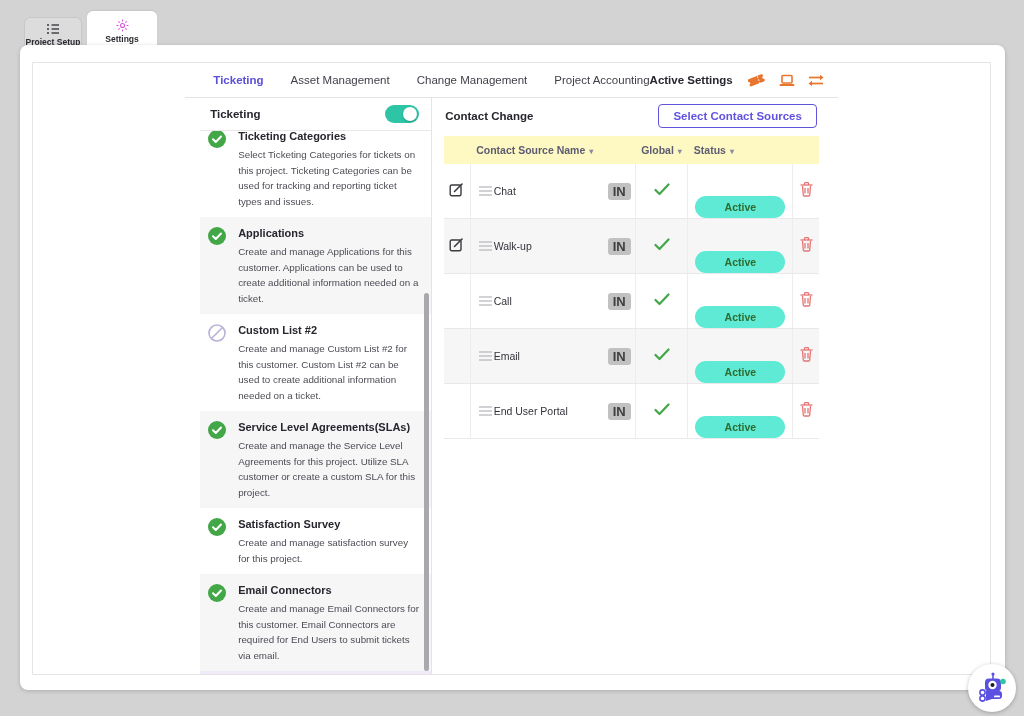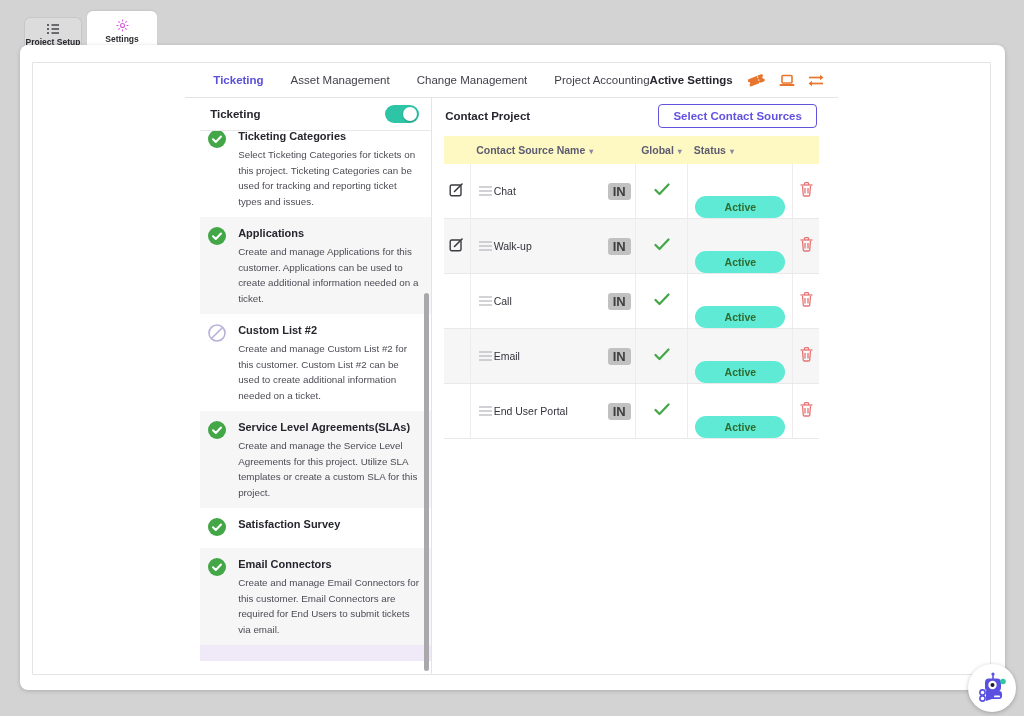--- a/index.html
+++ b/index.html
@@ -224,33 +224,34 @@
 
           <div class="side-item">
             <span class="side-icon">
               <svg width="18" height="18" viewBox="0 0 18 18">
                   <circle cx="9" cy="9" r="9" fill="#43a647"></circle>
                   <polyline points="5,9.2 7.8,12 13,6.5" fill="none" stroke="#fff" stroke-width="2" stroke-linecap="round" stroke-linejoin="round"></polyline>
                 </svg>
             </span>
             <span class="side-text">
               <div class="side-title">Service Level Agreements(SLAs)</div>
-              <div class="side-desc">Create and manage the Service Level Agreements for this project. Utilize SLA templates or create a custom SLA for this project.</div>
+              <div class="side-desc">Create and manage the Service Level Agreements for this project. Utilize SLA customer or create a custom SLA for this project.</div>
             </span>
           </div>
 
           <div class="side-item">
             <span class="side-icon">
               <svg width="18" height="18" viewBox="0 0 18 18">
                   <circle cx="9" cy="9" r="9" fill="#43a647"></circle>
                   <polyline points="5,9.2 7.8,12 13,6.5" fill="none" stroke="#fff" stroke-width="2" stroke-linecap="round" stroke-linejoin="round"></polyline>
                 </svg>
             </span>
             <span class="side-text">
               <div class="side-title">Satisfaction Survey</div>
+              <div class="side-desc">Create and manage satisfaction survey for this project.</div>
             </span>
           </div>
 
           <div class="side-item">
             <span class="side-icon">
               <svg width="18" height="18" viewBox="0 0 18 18">
                   <circle cx="9" cy="9" r="9" fill="#43a647"></circle>
                   <polyline points="5,9.2 7.8,12 13,6.5" fill="none" stroke="#fff" stroke-width="2" stroke-linecap="round" stroke-linejoin="round"></polyline>
                 </svg>
             </span>
@@ -264,21 +265,21 @@
             
             
           </div>
 
         </div>
         <div class="sidebar-scrollbar"></div>
       </div>
 
       <div class="main">
         <div class="main-header">
-          <span class="main-title">Contact Project</span>
+          <span class="main-title">Contact Change</span>
           <button class="select-btn">Select Contact Sources</button>
         </div>
 
         <div class="table-wrap">
           <table class="src-table">
             <thead>
               <tr>
                 <th class="col-edit"></th>
                 <th><span>Contact Source Name</span><span class="sort">▾</span></th>
                 <th class="col-global"><span>Global</span><span class="sort">▾</span></th>

